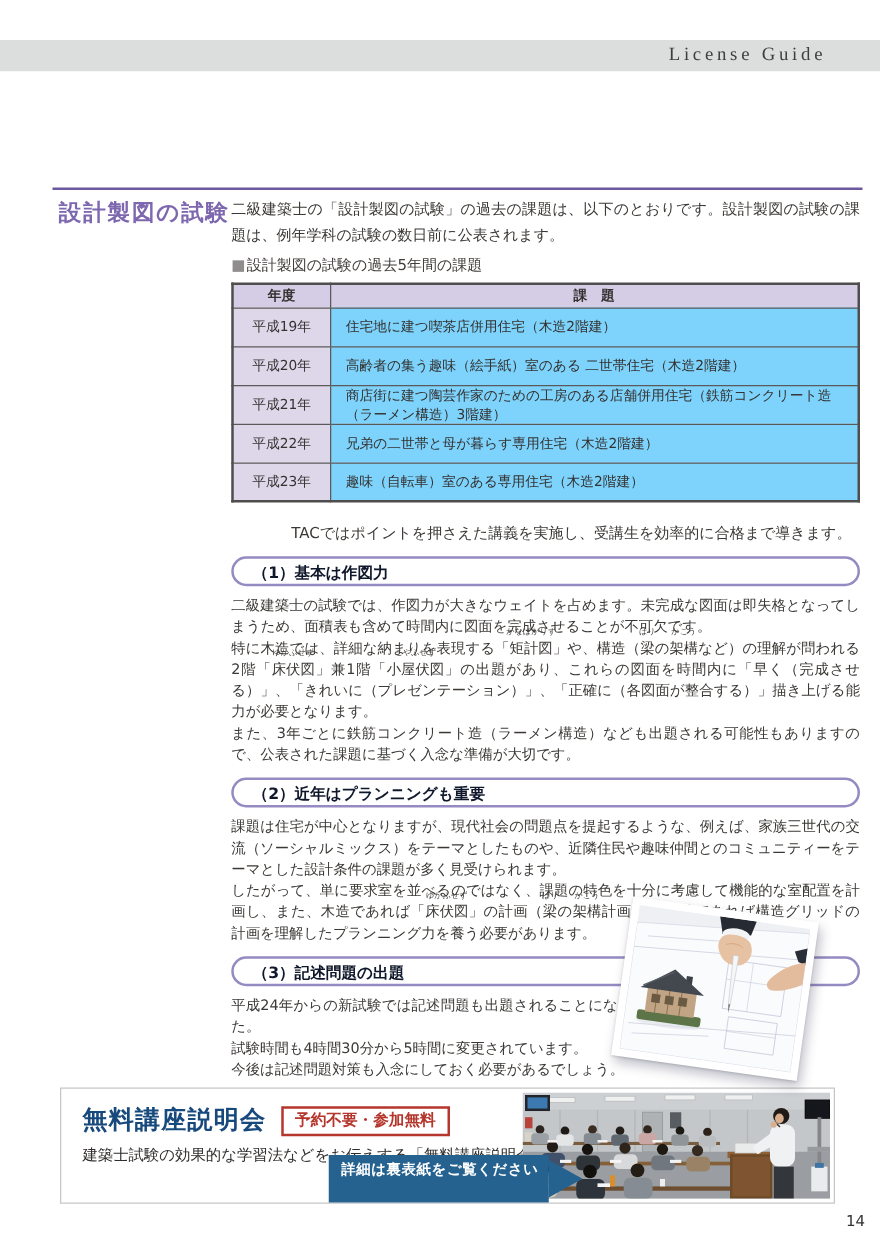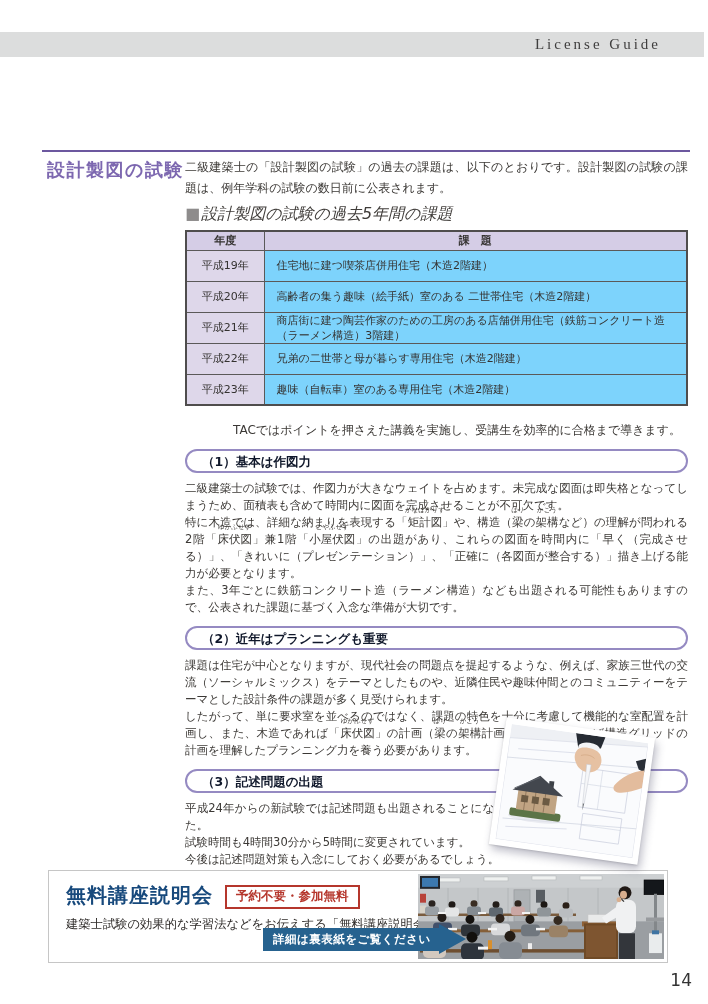--- a/index.html
+++ b/index.html
@@ -19,21 +19,21 @@
   }
   
   .top-rule { position:absolute; top:150px; left:42px; width:648px; height:2px; background:#6c589f; }
   .side-title {
     position:absolute; top:158px; left:47px; font-size:18px; font-weight:700;
     color:#7d68b0; letter-spacing:1.5px;
   }
   
   .content { position:absolute; top:157px; left:185px; width:503px; }
   .intro { font-size:12px; line-height:21px; text-align:justify; }
-  .table-caption { margin-top:5px; font-size:16px; color:#403d3a;font-style:italic; }
+  .table-caption { margin-top:5px; font-size:12px; color:#403d3a; }
   .table-caption .sq { color:#8e8c8c; margin-right:1px; }
   table.exam { margin-top:5px; width:100%; border-collapse:collapse; border:2px solid #4f4d4d; font-size:11px; }
   table.exam th { background:#d5cde6; border:1px solid #5b5959; height:19px; font-weight:700; color:#343230; }
   table.exam td { border:1px solid #5b5959; height:31px; }
   td.year { width:78px; background:#ded7ea; text-align:center; color:#343230; }
   td.subject { background:#7dd3fc; padding-left:12px; color:#343230; }
   .lead { margin-top:16px; font-size:12px; line-height:17px;margin-left:48px; }
   .pill {
     margin-top:10px; height:24px; line-height:21px; border:2px solid #958ac2; border-radius:13px;
     color:#0f172a; font-weight:700; font-size:12.5px; padding-left:15px; background:#fff;
@@ -64,29 +64,29 @@
     color:#17497c; letter-spacing:1px;
   }
   .banner-badge {
     position:absolute; left:176px; top:14px; border:2px solid #b5362c; color:#b5362c;
     font-size:12.5px; font-weight:700; padding:1px 9px 2px; background:#fff;
   }
   .banner-desc { position:absolute; left:17px; top:45px; font-size:12.3px; color:#2f2c2a; }
   .banner-cta { position:absolute; left:214px; top:53px; display:flex; align-items:center; z-index:2; }
   .banner-cta .bar {
     background:#26628f; color:#fff; font-size:11.5px; font-weight:700;
-    height:23px; line-height:23px; padding:0 8px 0 10px; letter-spacing:.5px;
+    height:38px; line-height:23px; padding:0 8px 0 10px; letter-spacing:.5px;
   }
   .banner-cta .tri {
     width:0; height:0; border-top:15px solid transparent; border-bottom:15px solid transparent;
     border-left:27px solid #26628f;
   }
   .seminar-photo { position:absolute; top:3px; right:3px; width:246px; height:85px; overflow:hidden; }
   .seminar-photo svg { width:100%; height:100%; display:block; }
-  .page-number { position:absolute; top:970px; right:16px; font-size:17px; color:#333; }
+  .page-number { position:absolute; top:970px; right:16px; font-size:12px; color:#333; }
 </style>
 </head>
 <body>
 
 <div id="page">
 
   <div class="header-bar">
     <span class="header-title">License Guide</span>
   </div>
 

